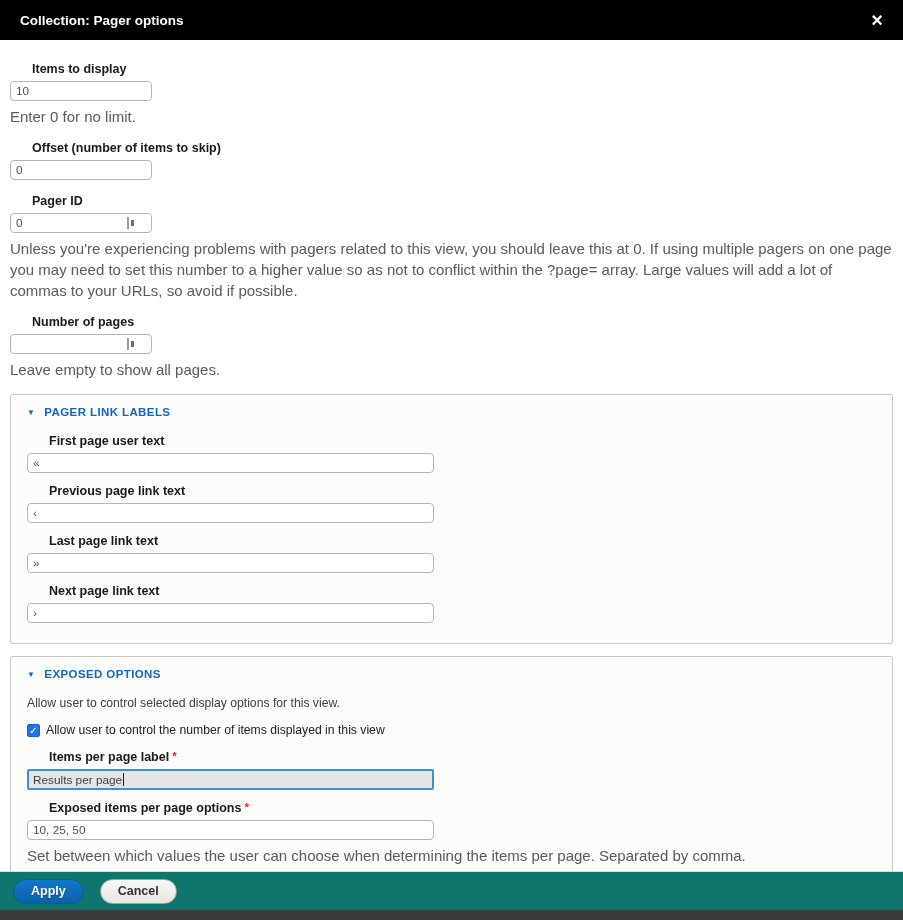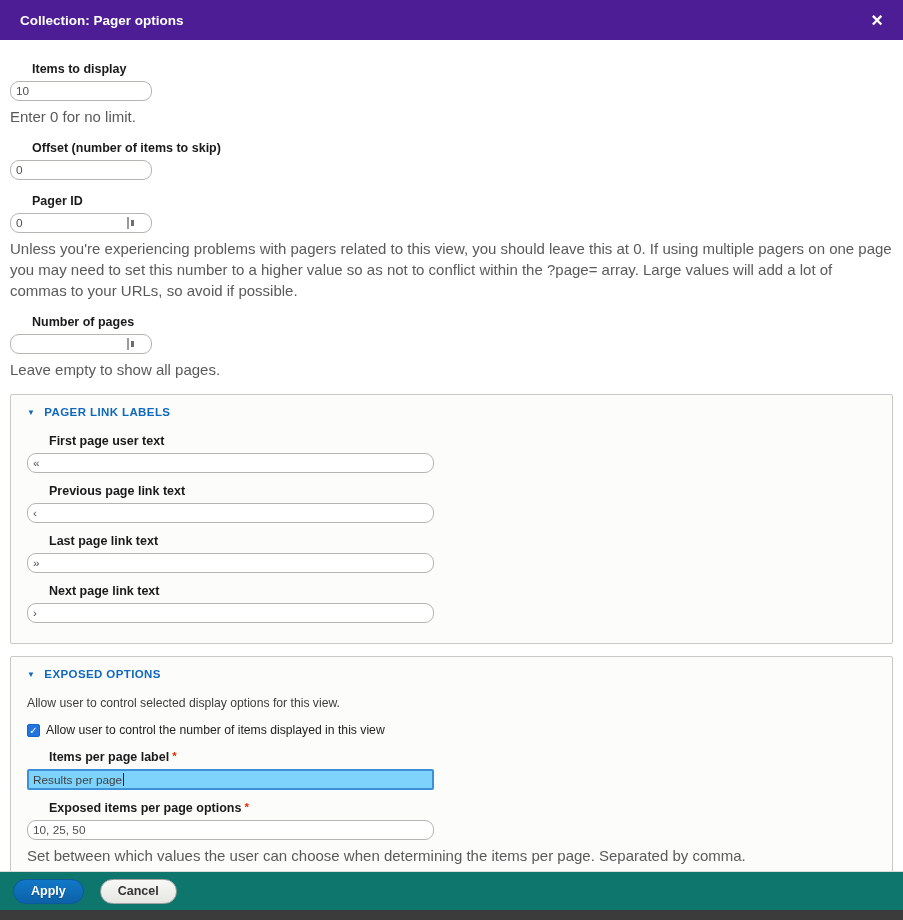--- a/index.html
+++ b/index.html
@@ -6,41 +6,41 @@
   html, body { margin: 0; padding: 0; }
   body {
     width: 903px; height: 920px;
     font-family: "Liberation Sans", sans-serif;
     background: #fff; overflow: hidden;
   }
   .dialog { display: flex; flex-direction: column; height: 920px; }
 
   
   .dialog-header {
-    flex: 0 0 40px; background: #4c1d95;
+    flex: 0 0 40px; background: #000000;
     display: flex; align-items: center; justify-content: space-between;
     padding: 0 20px;
   }
   .dialog-title { color: #fff; font-weight: bold; font-size: 13.5px; }
   .close-btn {
     color: #fff; font-size: 20px; font-weight: bold; line-height: 1;
     cursor: pointer; user-select: none;
   }
 
   
   .dialog-body { flex: 1 1 auto; padding: 22px 10px 0; overflow: hidden; }
 
   .form-item { margin-bottom: 14px; }
   .form-item label {
     display: block; font-weight: bold; font-size: 12.5px; color: #1a1a1a;
     margin-bottom: 5px;
     padding-left: 22px;
   }
   .text-input {
-    height: 20px; border: 1px solid #b5b5b2; border-radius: 9px;
+    height: 20px; border: 1px solid #b5b5b2; border-radius: 4px;
     padding: 2px 5px; font-size: 11.8px; color: #4f4f4f;
     font-family: "Liberation Sans", sans-serif; background: #fff;
     display: block;
   }
   .w-small { width: 142px; }
   .w-wide  { width: 407px; }
   .description {
     font-size: 15px; color: #5a5a5a; margin-top: 5px; line-height: 1.4;
     max-width: 882px;
   }
@@ -81,21 +81,21 @@
     border: 1px solid #8b8b8b; border-radius: 2px; background: #fff;
     font-size: 10px; line-height: 12px; text-align: center; color: transparent;
   }
   .cb.checked { background: #2374e1; border-color: #1c64c7; color: #fff; }
 
   .req { color: #e62600; font-size: 11.5px; vertical-align: top; margin-left: 3px; font-weight: bold; }
 
   
   .fake-input {
     width: 407px; height: 21px; border: 2px solid #3d8fd6; border-radius: 2px;
-    background: #7dd3fc; display: flex; align-items: center; padding: 0 4px;
+    background: #e5e5e5; display: flex; align-items: center; padding: 0 4px;
     font-size: 11.8px; color: #3f3f3f;
   }
   .caret { display: inline-block; width: 1px; height: 13px; background: #1a1a1a; margin-left: 1px; }
 
   
   .dialog-footer {
     flex: 0 0 39px; background: #0f766e; border-top: 1px solid #dcdcda;
     display: flex; align-items: center; padding: 0 13px; gap: 16px;
   }
   .btn {

